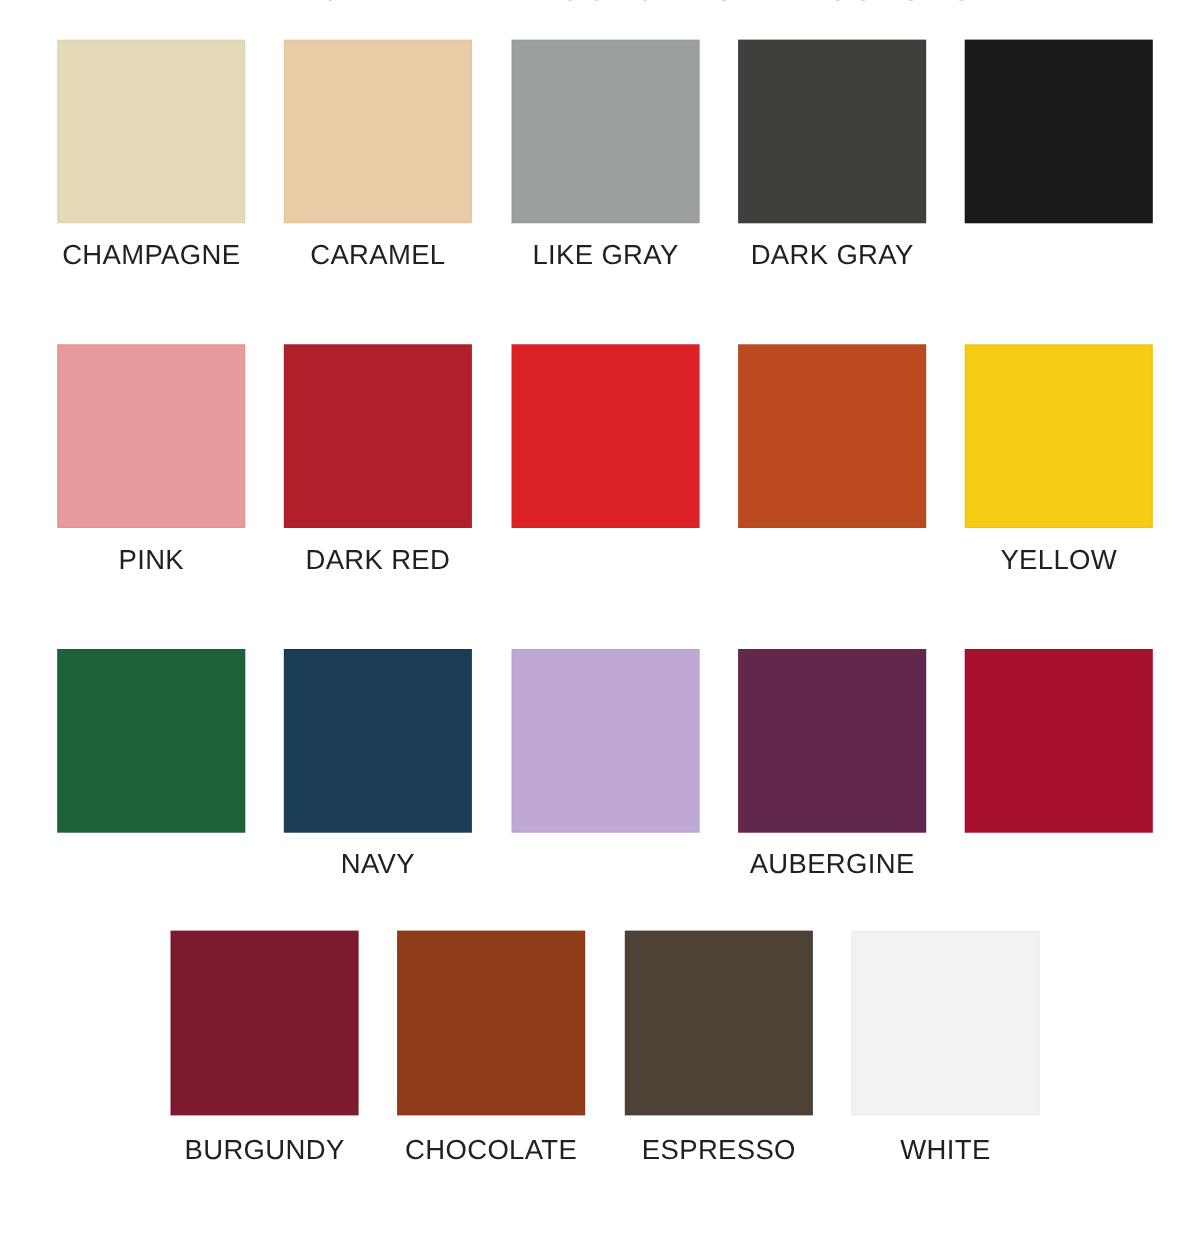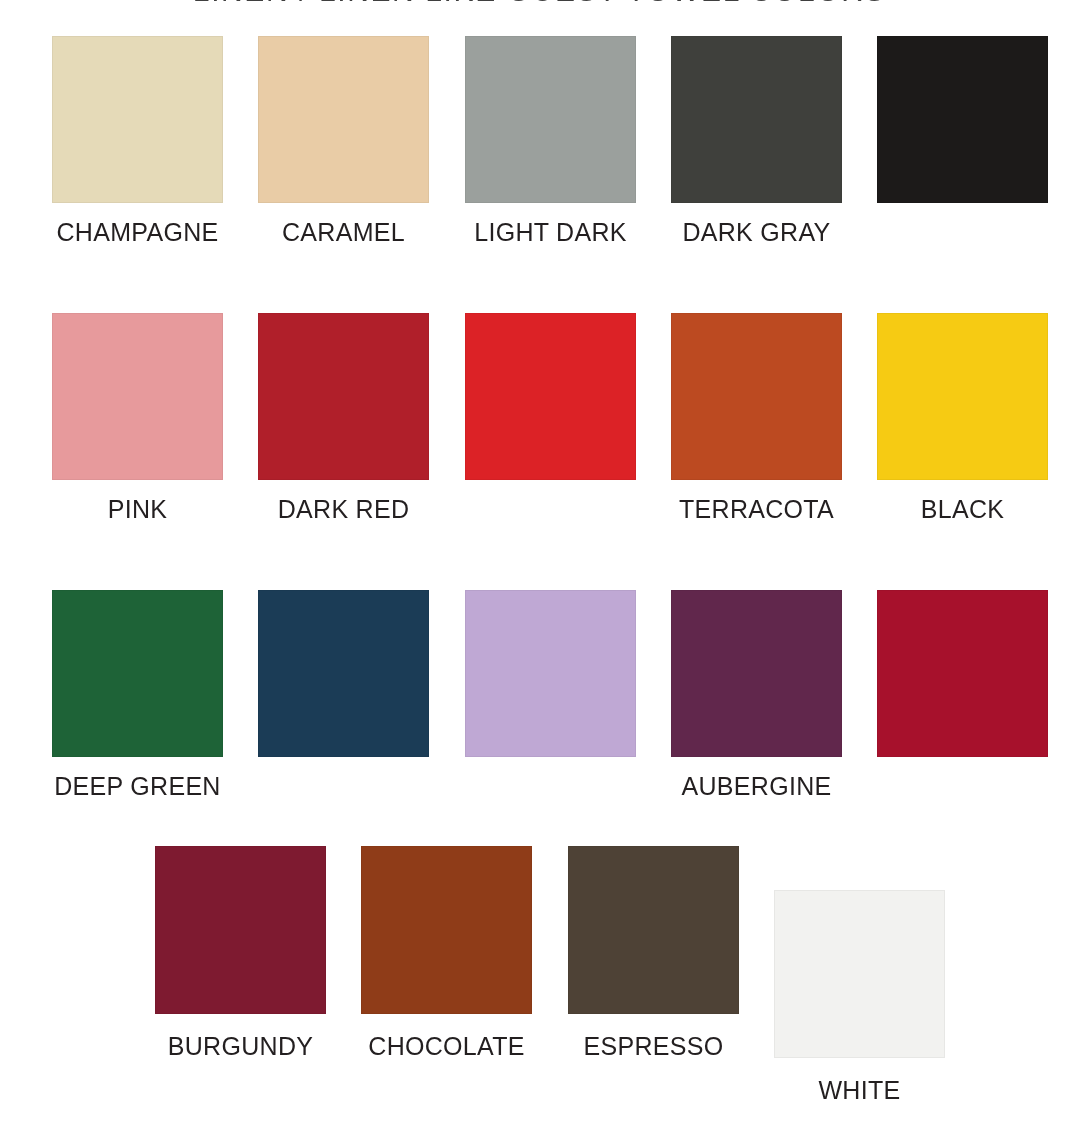--- a/index.html
+++ b/index.html
@@ -72,21 +72,21 @@
   .col-0 { left: 36px; }
   .col-1 { left: 242px; }
   .col-2 { left: 449px; }
   .col-3 { left: 655px; }
   .col-4 { left: 861px; }
 
   
   .row-4 .col-0 { left: 139px; }
   .row-4 .col-1 { left: 345px; }
   .row-4 .col-2 { left: 552px; }
-  .row-4 .col-3 { left: 758px; margin-top: 44px; }
+  .row-4 .col-3 { left: 758px; }
 
   .swatch {
     width: 171px;
     height: 167px;
     display: block;
     box-shadow: inset 0 0 0 1px rgba(0, 0, 0, 0.045);
   }
   .row-4 .swatch { height: 168px; }
 
   .swatch-label {
@@ -119,21 +119,21 @@
       <div class="cell col-0">
         <span class="swatch" style="background-color: rgb(229, 218, 184);"></span>
         <span class="swatch-label">CHAMPAGNE</span>
       </div>
       <div class="cell col-1">
         <span class="swatch" style="background-color: rgb(233, 204, 166);"></span>
         <span class="swatch-label">CARAMEL</span>
       </div>
       <div class="cell col-2">
         <span class="swatch" style="background-color: rgb(155, 160, 157);"></span>
-        <span class="swatch-label">LIGHT DARK</span>
+        <span class="swatch-label">LIKE GRAY</span>
       </div>
       <div class="cell col-3">
         <span class="swatch" style="background-color: rgb(63, 64, 60);"></span>
         <span class="swatch-label">DARK GRAY</span>
       </div>
       <div class="cell col-4">
         <span class="swatch" style="background-color: rgb(28, 26, 25);"></span>
       </div>
     </div>
 
@@ -144,35 +144,34 @@
       </div>
       <div class="cell col-1">
         <span class="swatch" style="background-color: rgb(176, 31, 42);"></span>
         <span class="swatch-label">DARK RED</span>
       </div>
       <div class="cell col-2">
         <span class="swatch" style="background-color: rgb(220, 34, 38);"></span>
       </div>
       <div class="cell col-3">
         <span class="swatch" style="background-color: rgb(188, 74, 33);"></span>
-        <span class="swatch-label">TERRACOTA</span>
       </div>
       <div class="cell col-4">
         <span class="swatch" style="background-color: rgb(246, 203, 19);"></span>
-        <span class="swatch-label">BLACK</span>
+        <span class="swatch-label">YELLOW</span>
       </div>
     </div>
 
     <div class="row row-3">
       <div class="cell col-0">
         <span class="swatch" style="background-color: rgb(30, 99, 55);"></span>
-        <span class="swatch-label">DEEP GREEN</span>
       </div>
       <div class="cell col-1">
         <span class="swatch" style="background-color: rgb(27, 60, 86);"></span>
+        <span class="swatch-label">NAVY</span>
       </div>
       <div class="cell col-2">
         <span class="swatch" style="background-color: rgb(191, 168, 212);"></span>
       </div>
       <div class="cell col-3">
         <span class="swatch" style="background-color: rgb(97, 39, 76);"></span>
         <span class="swatch-label">AUBERGINE</span>
       </div>
       <div class="cell col-4">
         <span class="swatch" style="background-color: rgb(167, 17, 44);"></span>

